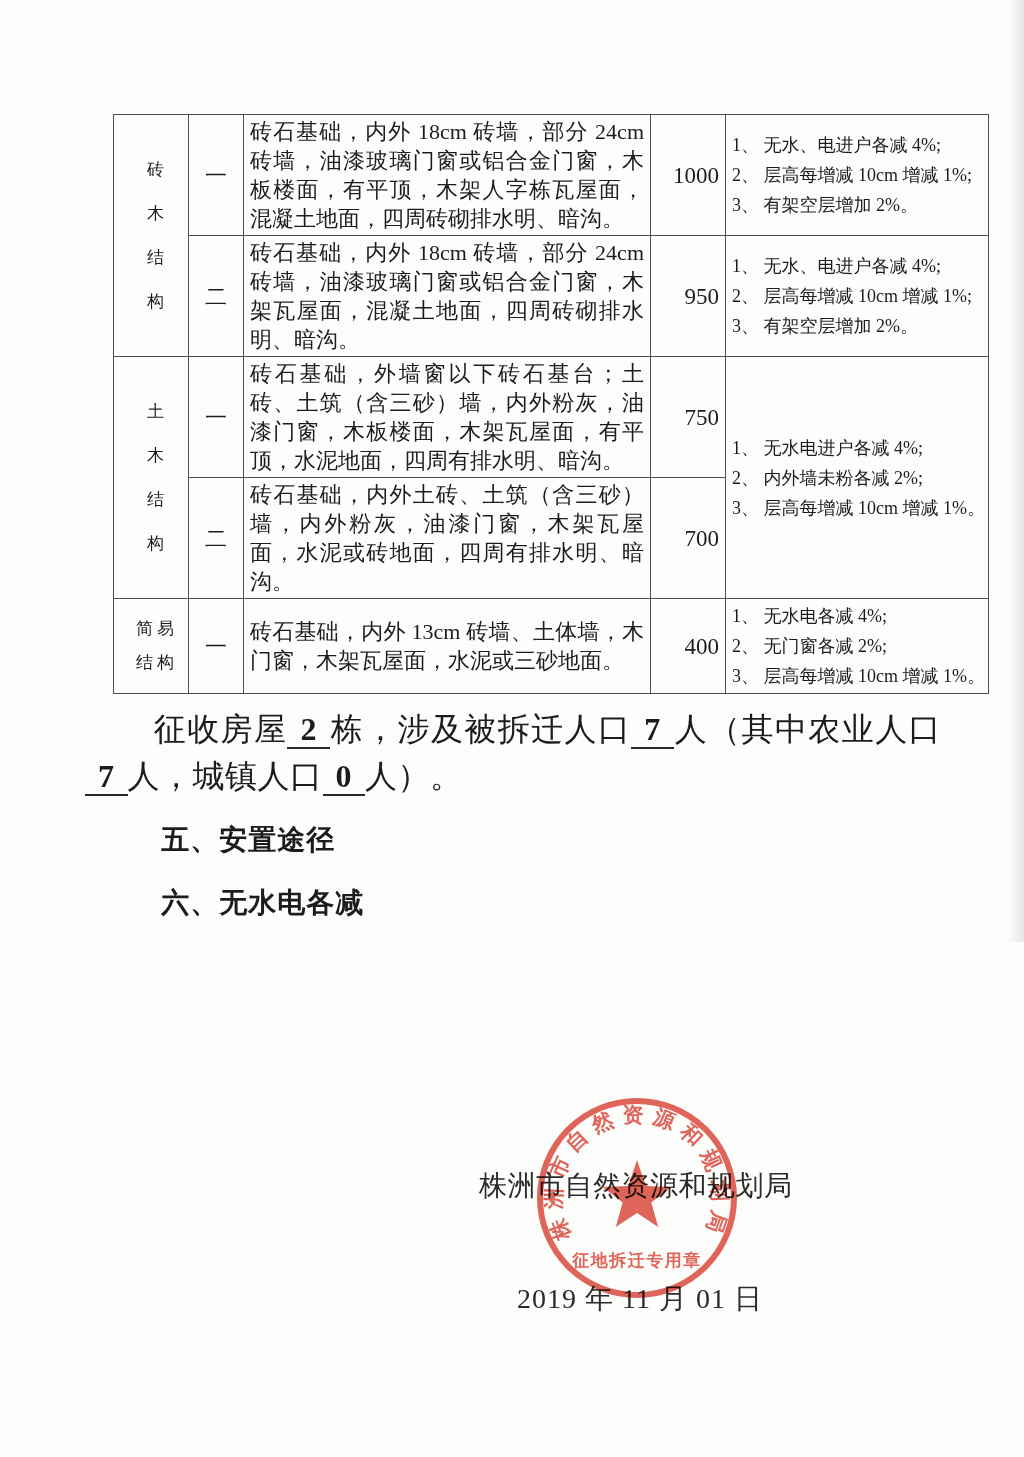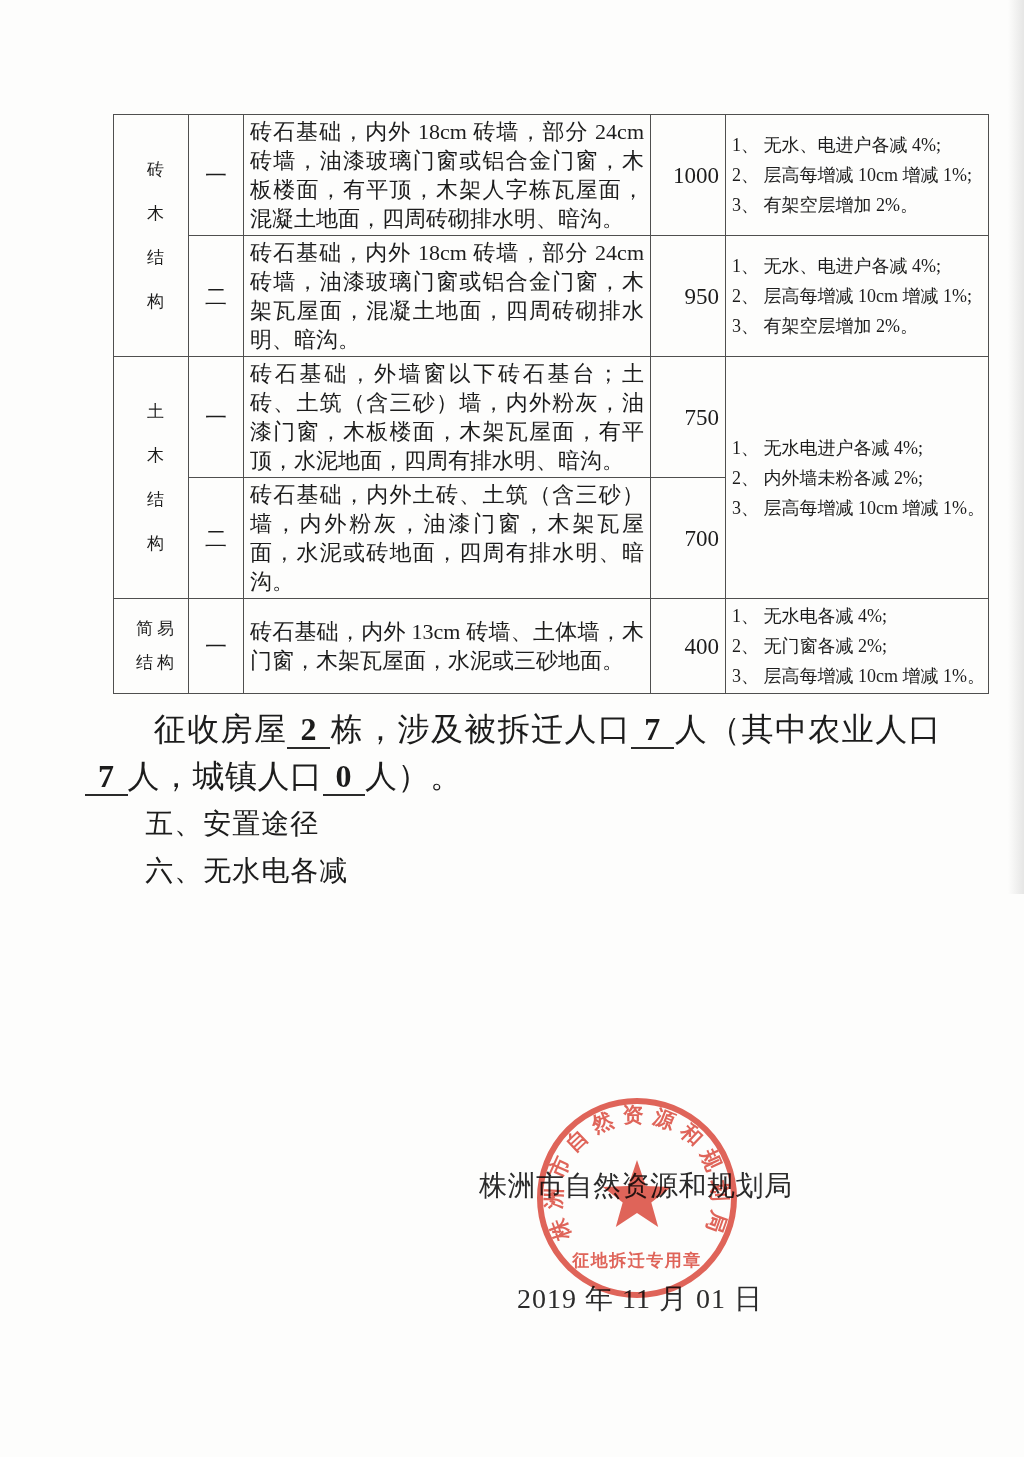--- a/index.html
+++ b/index.html
@@ -27,22 +27,22 @@
   .v2x2 { width:54px; margin:0 auto; word-break:break-all; line-height:34px; letter-spacing:4px; }
   .remark-line { font-size:18px; line-height:30px; white-space:nowrap; }
 
   
   .bodytext { margin:12px 85px 0 85px; width:856px; }
   .para {
     font-size:32px; line-height:47px; margin:0;
     text-indent:2.15em; text-align:justify; letter-spacing:0.5px;
   }
   .heading {
-    font-size:28px; line-height:47px; margin:0;
-    text-indent:2.15em; font-weight:normal; letter-spacing:1px;
+    font-size:28px; line-height:47px; margin:16px;
+    text-indent:2.15em; font-weight:bold; letter-spacing:1px;
   }
   .blank {
     font-weight:bold; padding:0 13px;
     border-bottom:2px solid #2a2a2a;
   }
 
   
   .agency {
     position:absolute; left:479px; top:1167px;
     font-size:28px; letter-spacing:0.5px; color:#2b2b2b;

